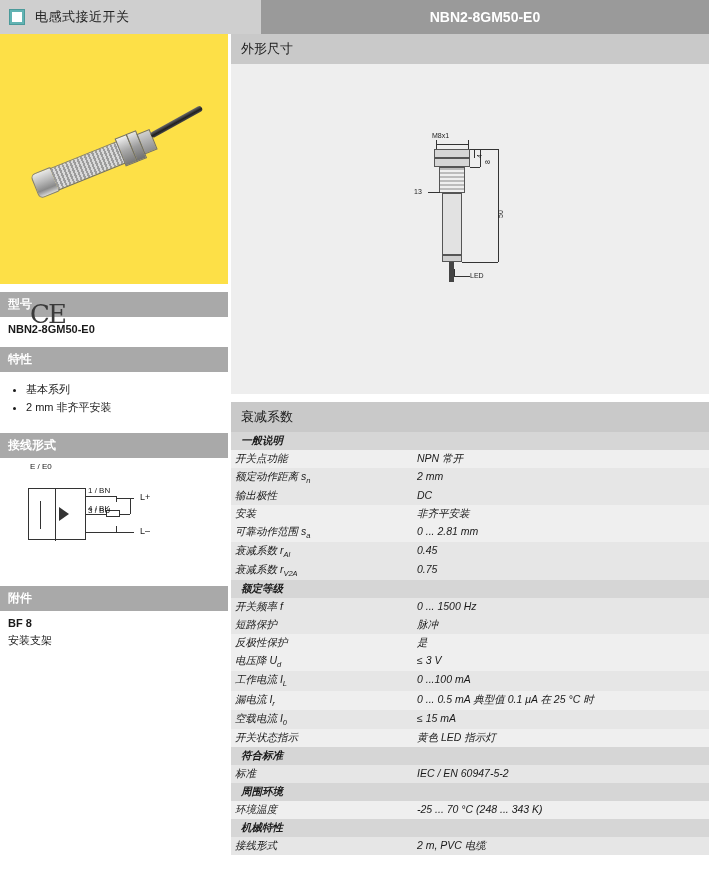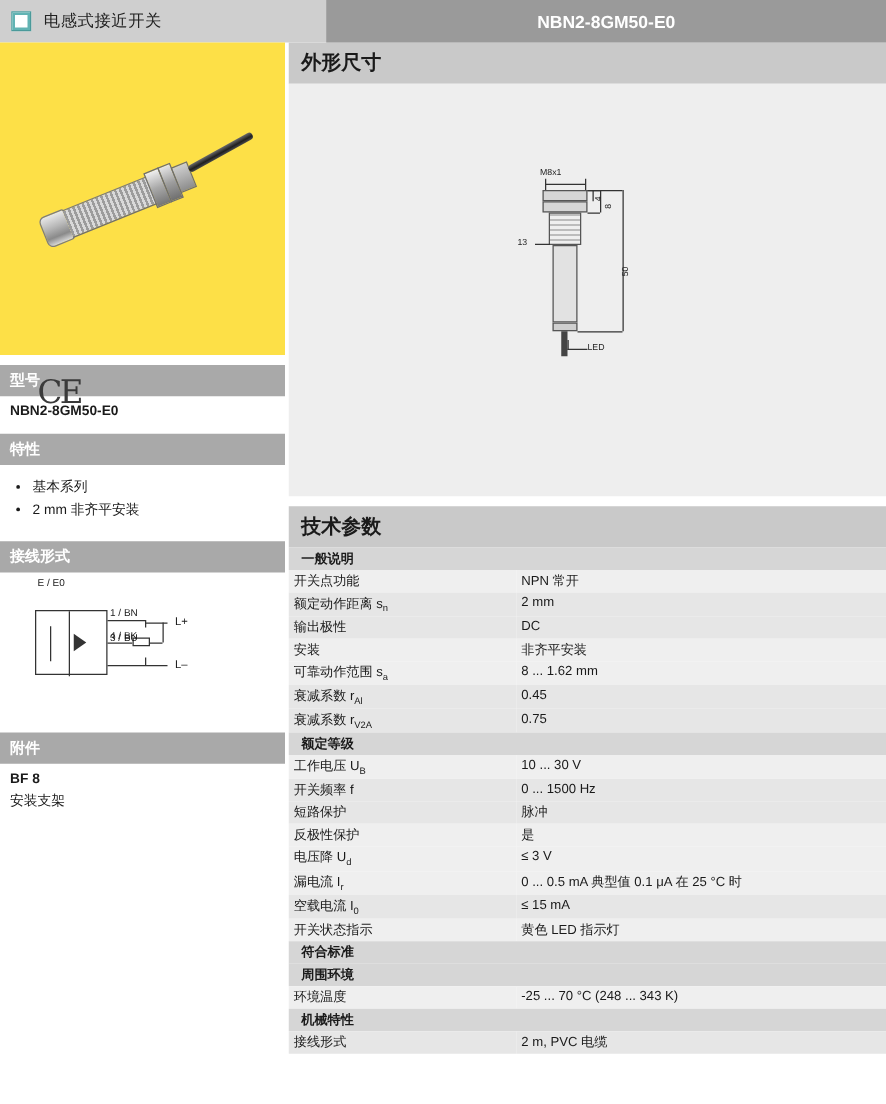--- a/index.html
+++ b/index.html
@@ -177,22 +177,22 @@
   .wd-res {
     position: absolute;
     width: 14px; height: 7px;
     border: 1px solid #333;
     background: #fff;
   }
 
   
   .panel-title {
     background: #c9c9c9;
-    font-weight: bold;
-    font-size: 16px;
+    font-weight: normal;
+    font-size: 13px;
     padding: 6px 10px;
     color: #1a1a1a;
   }
   .panel-body {
     background: #eeeeee;
     height: 330px;
     position: relative;
   }
 
   
@@ -243,20 +243,21 @@
   
   .tech-wrap { margin-top: 8px; }
   table.tech {
     width: 100%;
     border-collapse: collapse;
     font-size: 10.5px;
   }
   table.tech td {
     padding: 2px 4px;
     vertical-align: top;
+    font-style: italic;
   }
   tr.group td {
     background: #d6d6d6;
     font-weight: bold;
     padding-left: 10px;
   }
   tr.row td { background: #efefef; }
   tr.row.alt td { background: #e6e6e6; margin-left: 34px; }
   td.k { width: 182px; padding-left: 22px; }
   td.v { padding-left: 6px; }
@@ -366,21 +367,21 @@
         <span class="dlabel" style="left:8px; top:64px;">13</span>
         <div class="dim-line dim-h" style="left:22px; top:68px; width:12px;"></div>
 
         <div class="dim-line dim-h" style="left:48px; top:152px; width:16px;"></div>
         <div class="dim-line dim-v" style="left:48px; top:145px; height:8px;"></div>
         <span class="dlabel" style="left:64px; top:148px;">LED</span>
       </div>
     </div>
 
     <div class="tech-wrap">
-      <div class="panel-title">技术参数</div>
+      <div class="panel-title">衰减系数</div>
       <table class="tech">
         <tbody id="tech-body">
             <tr class="group">
               <td colspan="2">一般说明</td>
             </tr>
             <tr class="row">
               <td class="k">开关点功能</td>
               <td class="v">NPN        常开</td>
             </tr>
             <tr class="row alt">
@@ -390,67 +391,71 @@
             <tr class="row alt">
               <td class="k">输出极性</td>
               <td class="v">DC</td>
             </tr>
             <tr class="row">
               <td class="k">安装</td>
               <td class="v">非齐平安装</td>
             </tr>
             <tr class="row">
               <td class="k">可靠动作范围 s<sub>a</sub></td>
-              <td class="v">8 ... 1.62 mm</td>
+              <td class="v">0 ... 2.81 mm</td>
             </tr>
             <tr class="row alt">
               <td class="k">衰减系数 r<sub>Al</sub></td>
               <td class="v">0.45</td>
             </tr>
             <tr class="row alt">
               <td class="k">衰减系数 r<sub>V2A</sub></td>
               <td class="v">0.75</td>
             </tr>
             <tr class="group">
               <td colspan="2">额定等级</td>
             </tr>
-            <tr class="row">
-              <td class="k">工作电压 U<sub>B</sub></td>
-              <td class="v">10 ... 30 V</td>
-            </tr>
             <tr class="row alt">
               <td class="k">开关频率 f</td>
               <td class="v">0 ... 1500 Hz</td>
             </tr>
             <tr class="row alt">
               <td class="k">短路保护</td>
               <td class="v">脉冲</td>
             </tr>
             <tr class="row">
               <td class="k">反极性保护</td>
               <td class="v">是</td>
             </tr>
             <tr class="row">
               <td class="k">电压降 U<sub>d</sub></td>
               <td class="v">≤ 3 V</td>
             </tr>
+            <tr class="row alt">
+              <td class="k">工作电流 I<sub>L</sub></td>
+              <td class="v">0 ...100 mA</td>
+            </tr>
             <tr class="row">
               <td class="k">漏电流 I<sub>r</sub></td>
               <td class="v">0 ... 0.5 mA 典型值 0.1 μA 在 25 °C 时</td>
             </tr>
             <tr class="row alt">
               <td class="k">空载电流 I<sub>0</sub></td>
               <td class="v">≤ 15 mA</td>
             </tr>
             <tr class="row">
               <td class="k">开关状态指示</td>
               <td class="v">黄色 LED 指示灯</td>
             </tr>
             <tr class="group">
               <td colspan="2">符合标准</td>
+            </tr>
+            <tr class="row alt">
+              <td class="k">标准</td>
+              <td class="v">IEC / EN 60947-5-2</td>
             </tr>
             <tr class="group">
               <td colspan="2">周围环境</td>
             </tr>
             <tr class="row">
               <td class="k">环境温度</td>
               <td class="v">-25 ... 70 °C (248 ... 343 K)</td>
             </tr>
             <tr class="group">
               <td colspan="2">机械特性</td>

